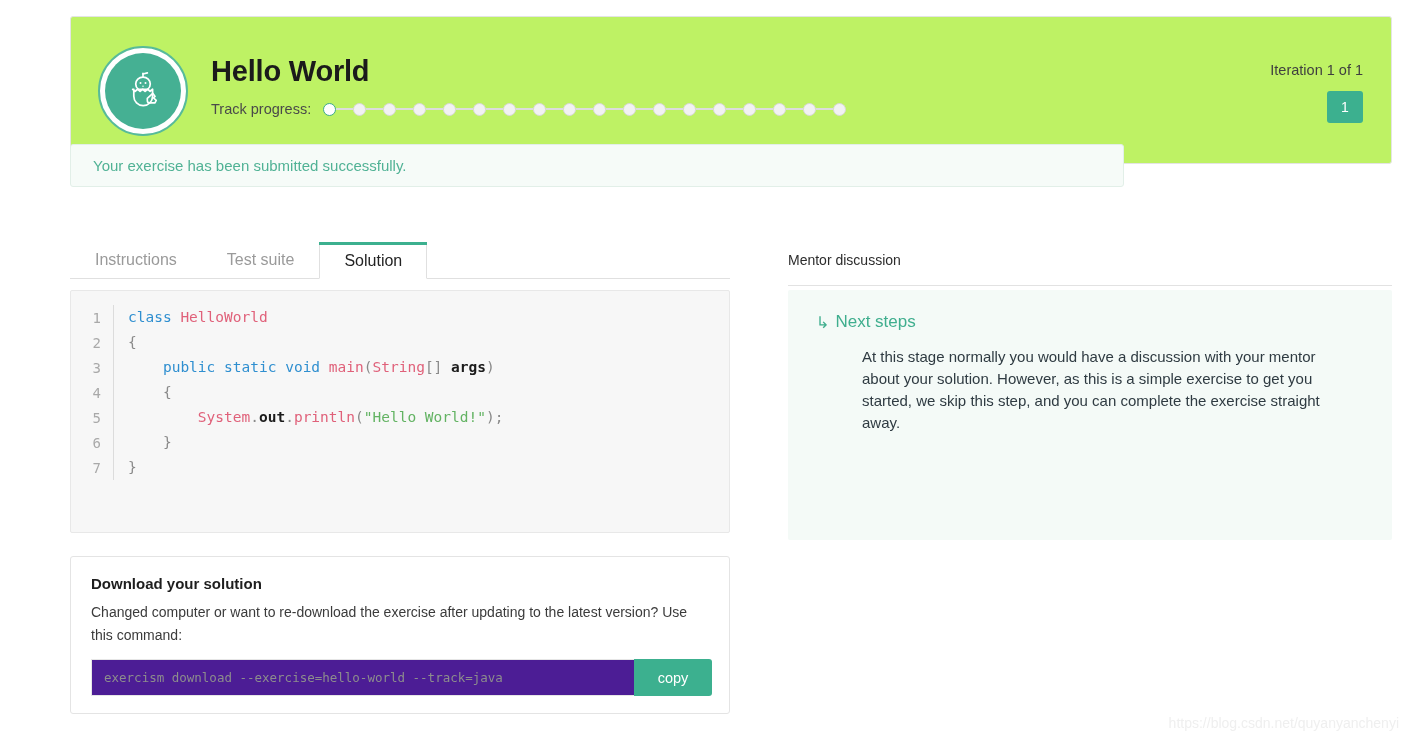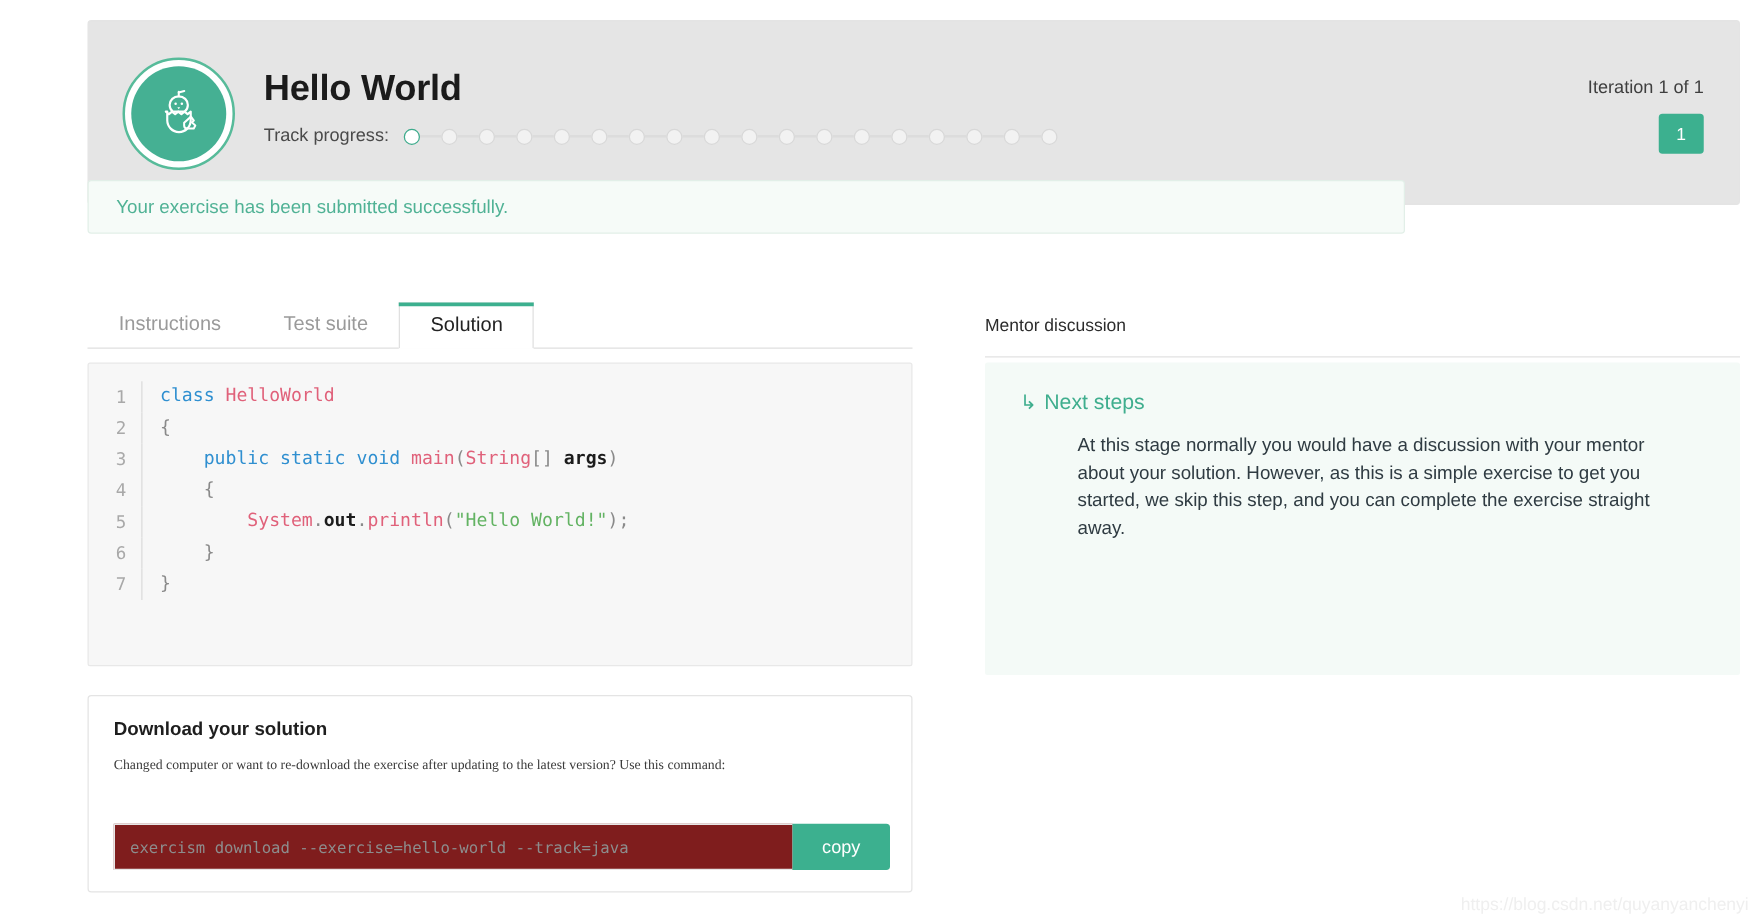--- a/index.html
+++ b/index.html
@@ -9,21 +9,21 @@
     background: #ffffff;
     font-family: "Liberation Sans", sans-serif;
     overflow: hidden;
   }
   .page { position: relative; width: 1409px; height: 739px; background:#fff; }
 
   
   .header-card {
     position: absolute; left: 70px; top: 16px;
     width: 1322px; height: 148px;
-    background: #e5e5e5;
+    background: #bef264;
     border: 1px solid #e4e4e4;
     border-radius: 3px;
   }
   .logo-wrap {
     position: absolute; left: 27px; top: 29px;
     width: 90px; height: 90px;
     border-radius: 50%;
     background: #ffffff;
     border: 2px solid #57bb9a;
     display: flex; align-items: center; justify-content: center;
@@ -133,28 +133,28 @@
 
   
   .dl-card {
     position: absolute; left: 70px; top: 556px;
     width: 660px; height: 158px;
     background: #ffffff; border: 1px solid #e4e4e4;
     border-radius: 3px;
     padding: 18px 20px;
   }
   .dl-title { font-size: 15px; font-weight: bold; color: #1e1e1e; margin-bottom: 9px; }
-  .dl-desc { font-size: 11px; color: #3b3b3b; line-height: 23px; width: 600px; font-family: Liberation Serif, serif; }
+  .dl-desc { font-size: 14px; color: #3b3b3b; line-height: 23px; width: 600px; }
   .cmd-row {
     position: absolute; left: 20px; top: 102px;
     width: 621px; height: 37px; display: flex;
   }
   .cmd-input {
     flex: 1 1 auto; height: 37px;
-    background: #7f1d1d; border: 1px solid #e6e6e6;
+    background: #4c1d95; border: 1px solid #e6e6e6;
     border-right: none;
     font-family: "DejaVu Sans Mono", monospace;
     font-size: 12.5px; color: #8d8d8d;
     padding: 0 12px; line-height: 35px;
     overflow: hidden; white-space: nowrap;
   }
   .copy-btn {
     width: 78px; height: 37px; flex: 0 0 auto;
     background: #3cb08f; color: #ffffff;
     border: none; border-radius: 0 3px 3px 0;

